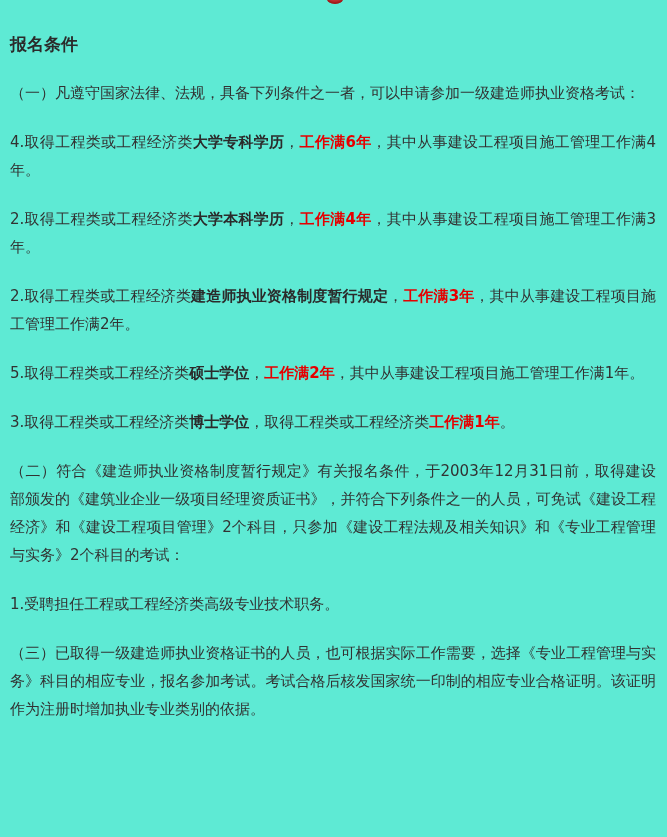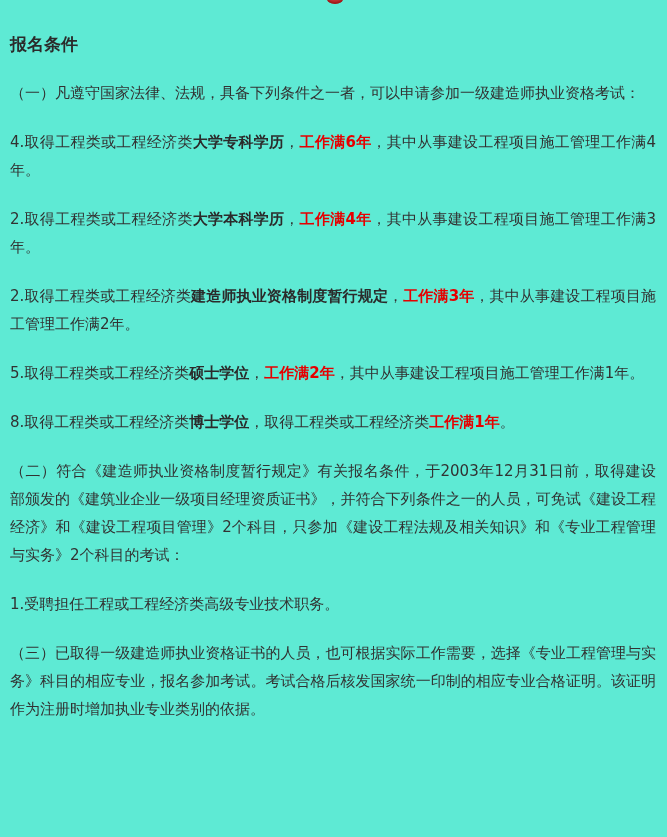--- a/index.html
+++ b/index.html
@@ -52,18 +52,18 @@
 
 <div class="page">
   <div class="top-fragment"></div>
   <h1 class="doc-title">报名条件</h1>
   <div id="paragraphs">
       <p class="para"><span class="run">（一）凡遵守国家法律、法规，具备下列条件之一者，可以申请参加一级建造师执业资格考试：</span></p>
       <p class="para"><span class="run">4.取得工程类或工程经济类</span><span class="run bold">大学专科学历</span><span class="run">，</span><span class="run red">工作满6年</span><span class="run">，其中从事建设工程项目施工管理工作满4年。</span></p>
       <p class="para"><span class="run">2.取得工程类或工程经济类</span><span class="run bold">大学本科学历</span><span class="run">，</span><span class="run red">工作满4年</span><span class="run">，其中从事建设工程项目施工管理工作满3年。</span></p>
       <p class="para"><span class="run">2.取得工程类或工程经济类</span><span class="run bold">建造师执业资格制度暂行规定</span><span class="run">，</span><span class="run red">工作满3年</span><span class="run">，其中从事建设工程项目施工管理工作满2年。</span></p>
       <p class="para"><span class="run">5.取得工程类或工程经济类</span><span class="run bold">硕士学位</span><span class="run">，</span><span class="run red">工作满2年</span><span class="run">，其中从事建设工程项目施工管理工作满1年。</span></p>
-      <p class="para"><span class="run">8.取得工程类或工程经济类</span><span class="run bold">博士学位</span><span class="run">，取得工程类或工程经济类</span><span class="run red">工作满1年</span><span class="run">。</span></p>
+      <p class="para"><span class="run">3.取得工程类或工程经济类</span><span class="run bold">博士学位</span><span class="run">，取得工程类或工程经济类</span><span class="run red">工作满1年</span><span class="run">。</span></p>
       <p class="para"><span class="run">（二）符合《建造师执业资格制度暂行规定》有关报名条件，于2003年12月31日前，取得建设部颁发的《建筑业企业一级项目经理资质证书》，并符合下列条件之一的人员，可免试《建设工程经济》和《建设工程项目管理》2个科目，只参加《建设工程法规及相关知识》和《专业工程管理与实务》2个科目的考试：</span></p>
       <p class="para"><span class="run">1.受聘担任工程或工程经济类高级专业技术职务。</span></p>
       <p class="para"><span class="run">（三）已取得一级建造师执业资格证书的人员，也可根据实际工作需要，选择《专业工程管理与实务》科目的相应专业，报名参加考试。考试合格后核发国家统一印制的相应专业合格证明。该证明作为注册时增加执业专业类别的依据。</span></p>
     </div>
 </div>
 
 </body></html>

